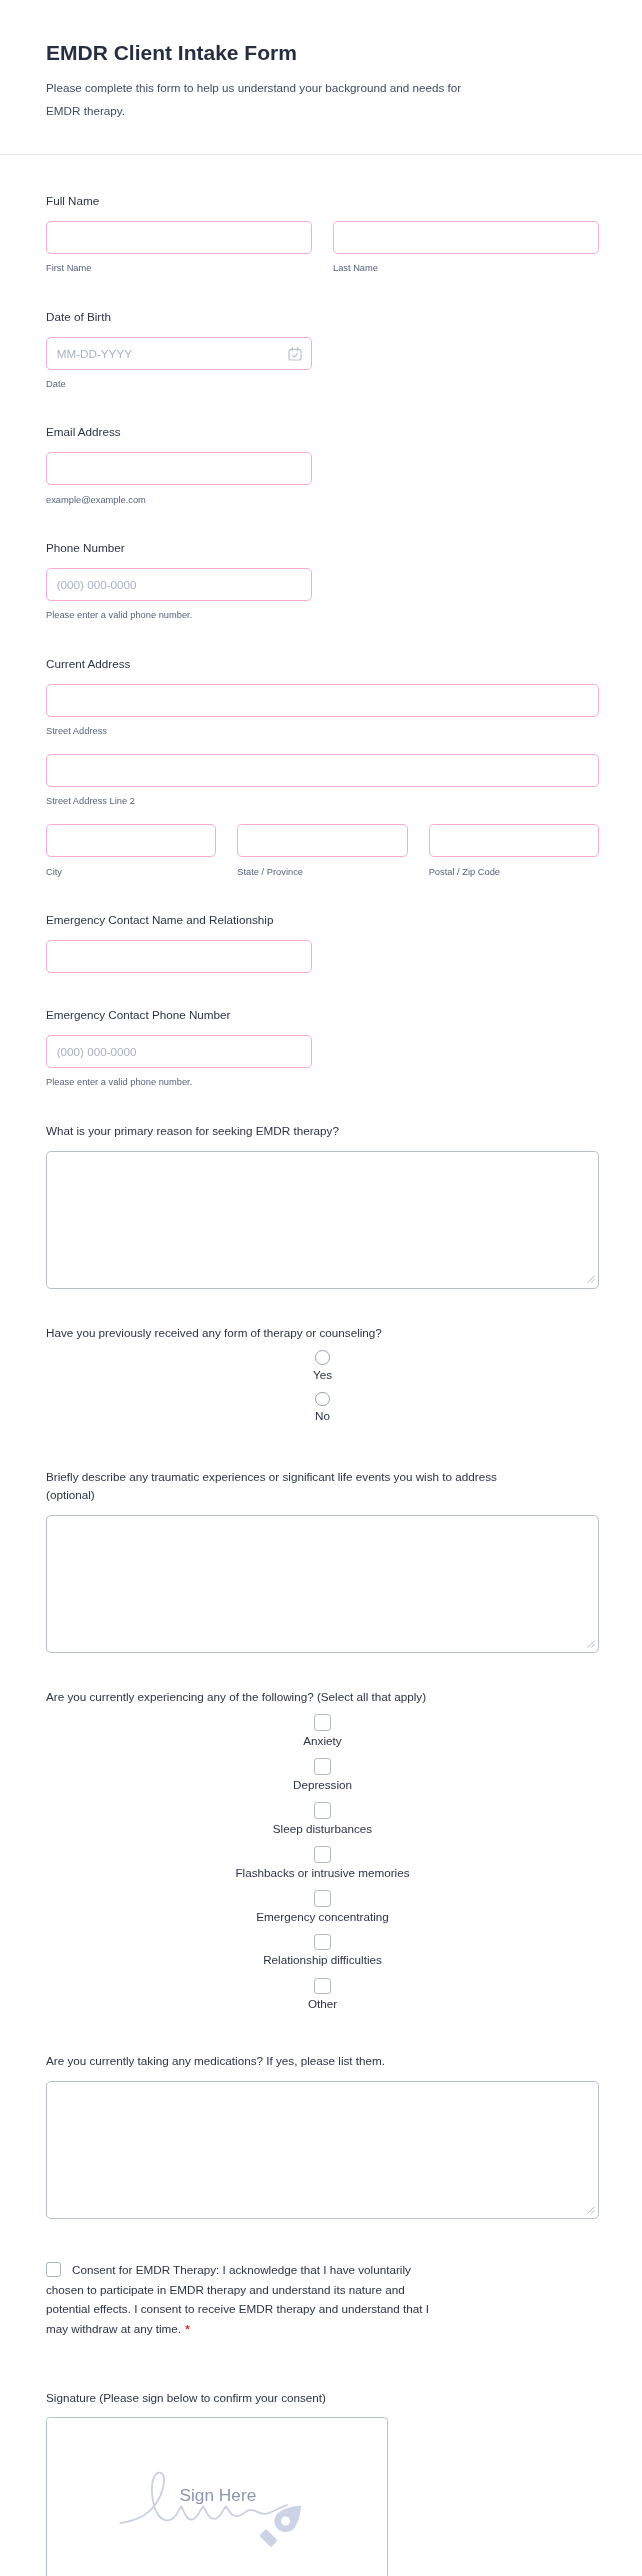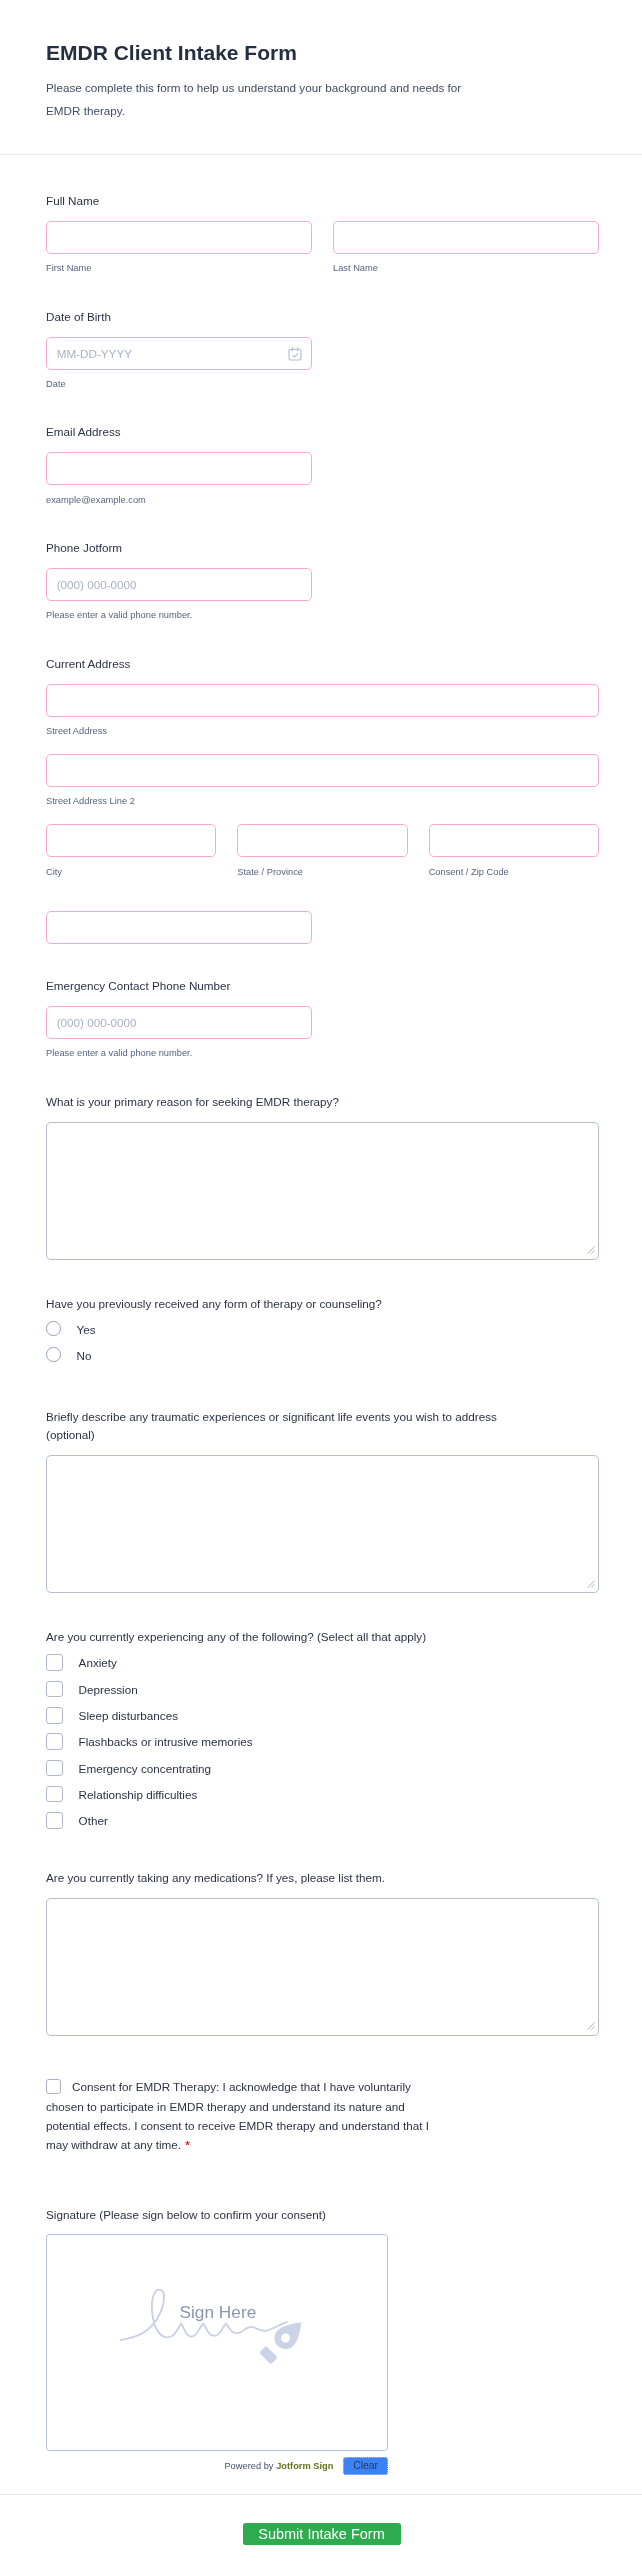--- a/index.html
+++ b/index.html
@@ -29,21 +29,21 @@
 
   .ta-wrap{position:relative;width:553px;}
   textarea.ta{box-sizing:border-box;width:553px;height:138px;border:1px solid #b7bdcb;border-radius:4.8px;
       background:#fff;font-family:inherit;font-size:11.7px;color:#2c3345;padding:8.3px 9.7px;resize:none;outline:none;}
   .resize-handle{position:absolute;right:3.5px;bottom:5.5px;pointer-events:none;}
 
   .input-wrap{position:relative;width:266px;}
   .cal-icon{position:absolute;right:9px;top:9px;pointer-events:auto;cursor:pointer;}
 
   
-  .opt-row{display:flex;align-items:flex-start;gap:16px;margin-bottom:8.3px;cursor:pointer;}
+  .opt-row{display:flex;align-items:center;gap:1px;margin-bottom:8.3px;cursor:pointer;flex-direction:column;}
   .opt-label{font-size:11.7px;line-height:18px;color:#2c3345;}
   .rb{box-sizing:border-box;width:14.5px;height:14.5px;border:1px solid #98a0b3;border-radius:50%;background:#fff;flex:0 0 auto;}
   .cb{box-sizing:border-box;width:16.6px;height:16.6px;border:1px solid #b1b8c8;border-radius:3.1px;background:#fff;flex:0 0 auto;}
   .field-radio{margin-bottom:43px;}
   .field-checks{margin-bottom:39px;}
   .field-meds{margin-bottom:39px;}
 
   
   .consent{position:relative;margin-bottom:51px;font-size:11.7px;line-height:19.4px;color:#2c3345;}
   .consent .cb-consent{box-sizing:border-box;position:absolute;left:0;top:2.1px;width:15px;height:15px;
@@ -108,21 +108,21 @@
       <div class="sublabel">Date</div>
     </div>
 
     <div class="field">
       <div class="label">Email Address</div>
       <input class="ti half" type="text" style="">
       <div class="sublabel">example@example.com</div>
     </div>
 
     <div class="field">
-      <div class="label">Phone Jotform</div>
+      <div class="label">Phone Number</div>
       <input class="ti half" type="text" placeholder="(000) 000-0000" style="">
       <div class="sublabel">Please enter a valid phone number.</div>
     </div>
 
     <div class="field">
       <div class="label">Current Address</div>
       <input class="ti" type="text" style="">
       <div class="sublabel">Street Address</div>
       <input class="ti mt24" type="text" style="">
       <div class="sublabel">Street Address Line 2</div>
@@ -130,26 +130,27 @@
         <div class="col">
           <input class="ti" type="text" style="">
           <div class="sublabel">City</div>
         </div>
         <div class="col">
           <input class="ti" type="text" style="">
           <div class="sublabel">State / Province</div>
         </div>
         <div class="col">
           <input class="ti" type="text" style="">
-          <div class="sublabel">Consent / Zip Code</div>
-        </div>
-      </div>
-    </div>
-
-    <div class="field">
+          <div class="sublabel">Postal / Zip Code</div>
+        </div>
+      </div>
+    </div>
+
+    <div class="field">
+      <div class="label">Emergency Contact Name and Relationship</div>
       <input class="ti half" type="text" style="">
     </div>
 
     <div class="field">
       <div class="label">Emergency Contact Phone Number</div>
       <input class="ti half" type="text" placeholder="(000) 000-0000" style="">
       <div class="sublabel">Please enter a valid phone number.</div>
     </div>
 
     <div class="field">

